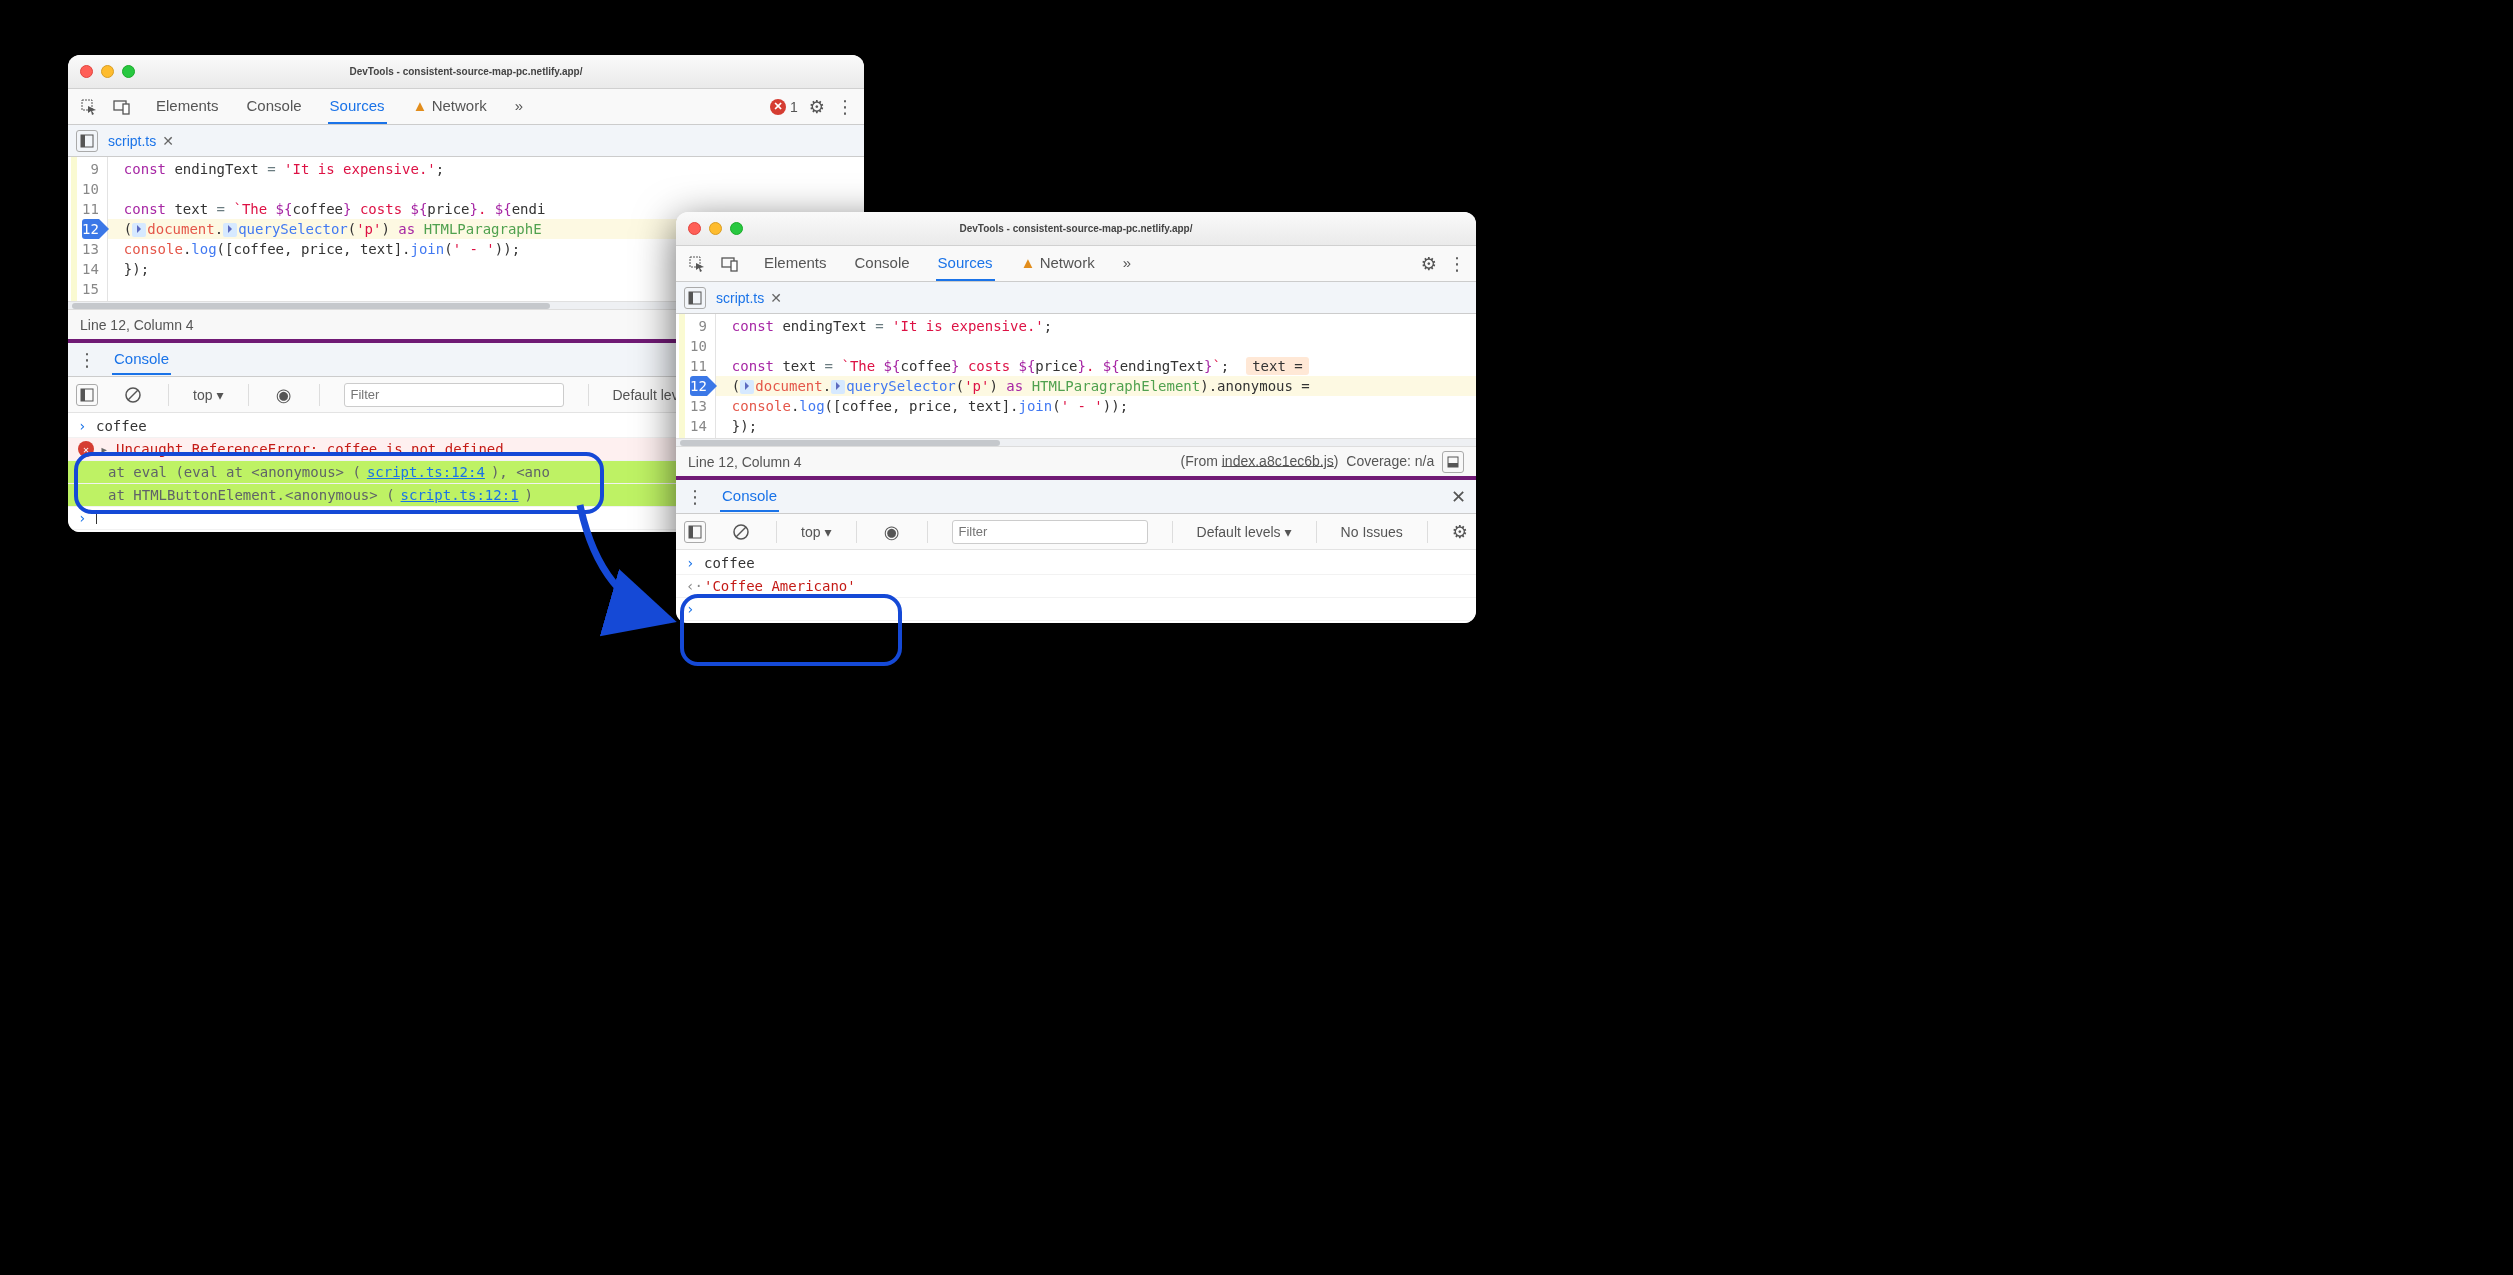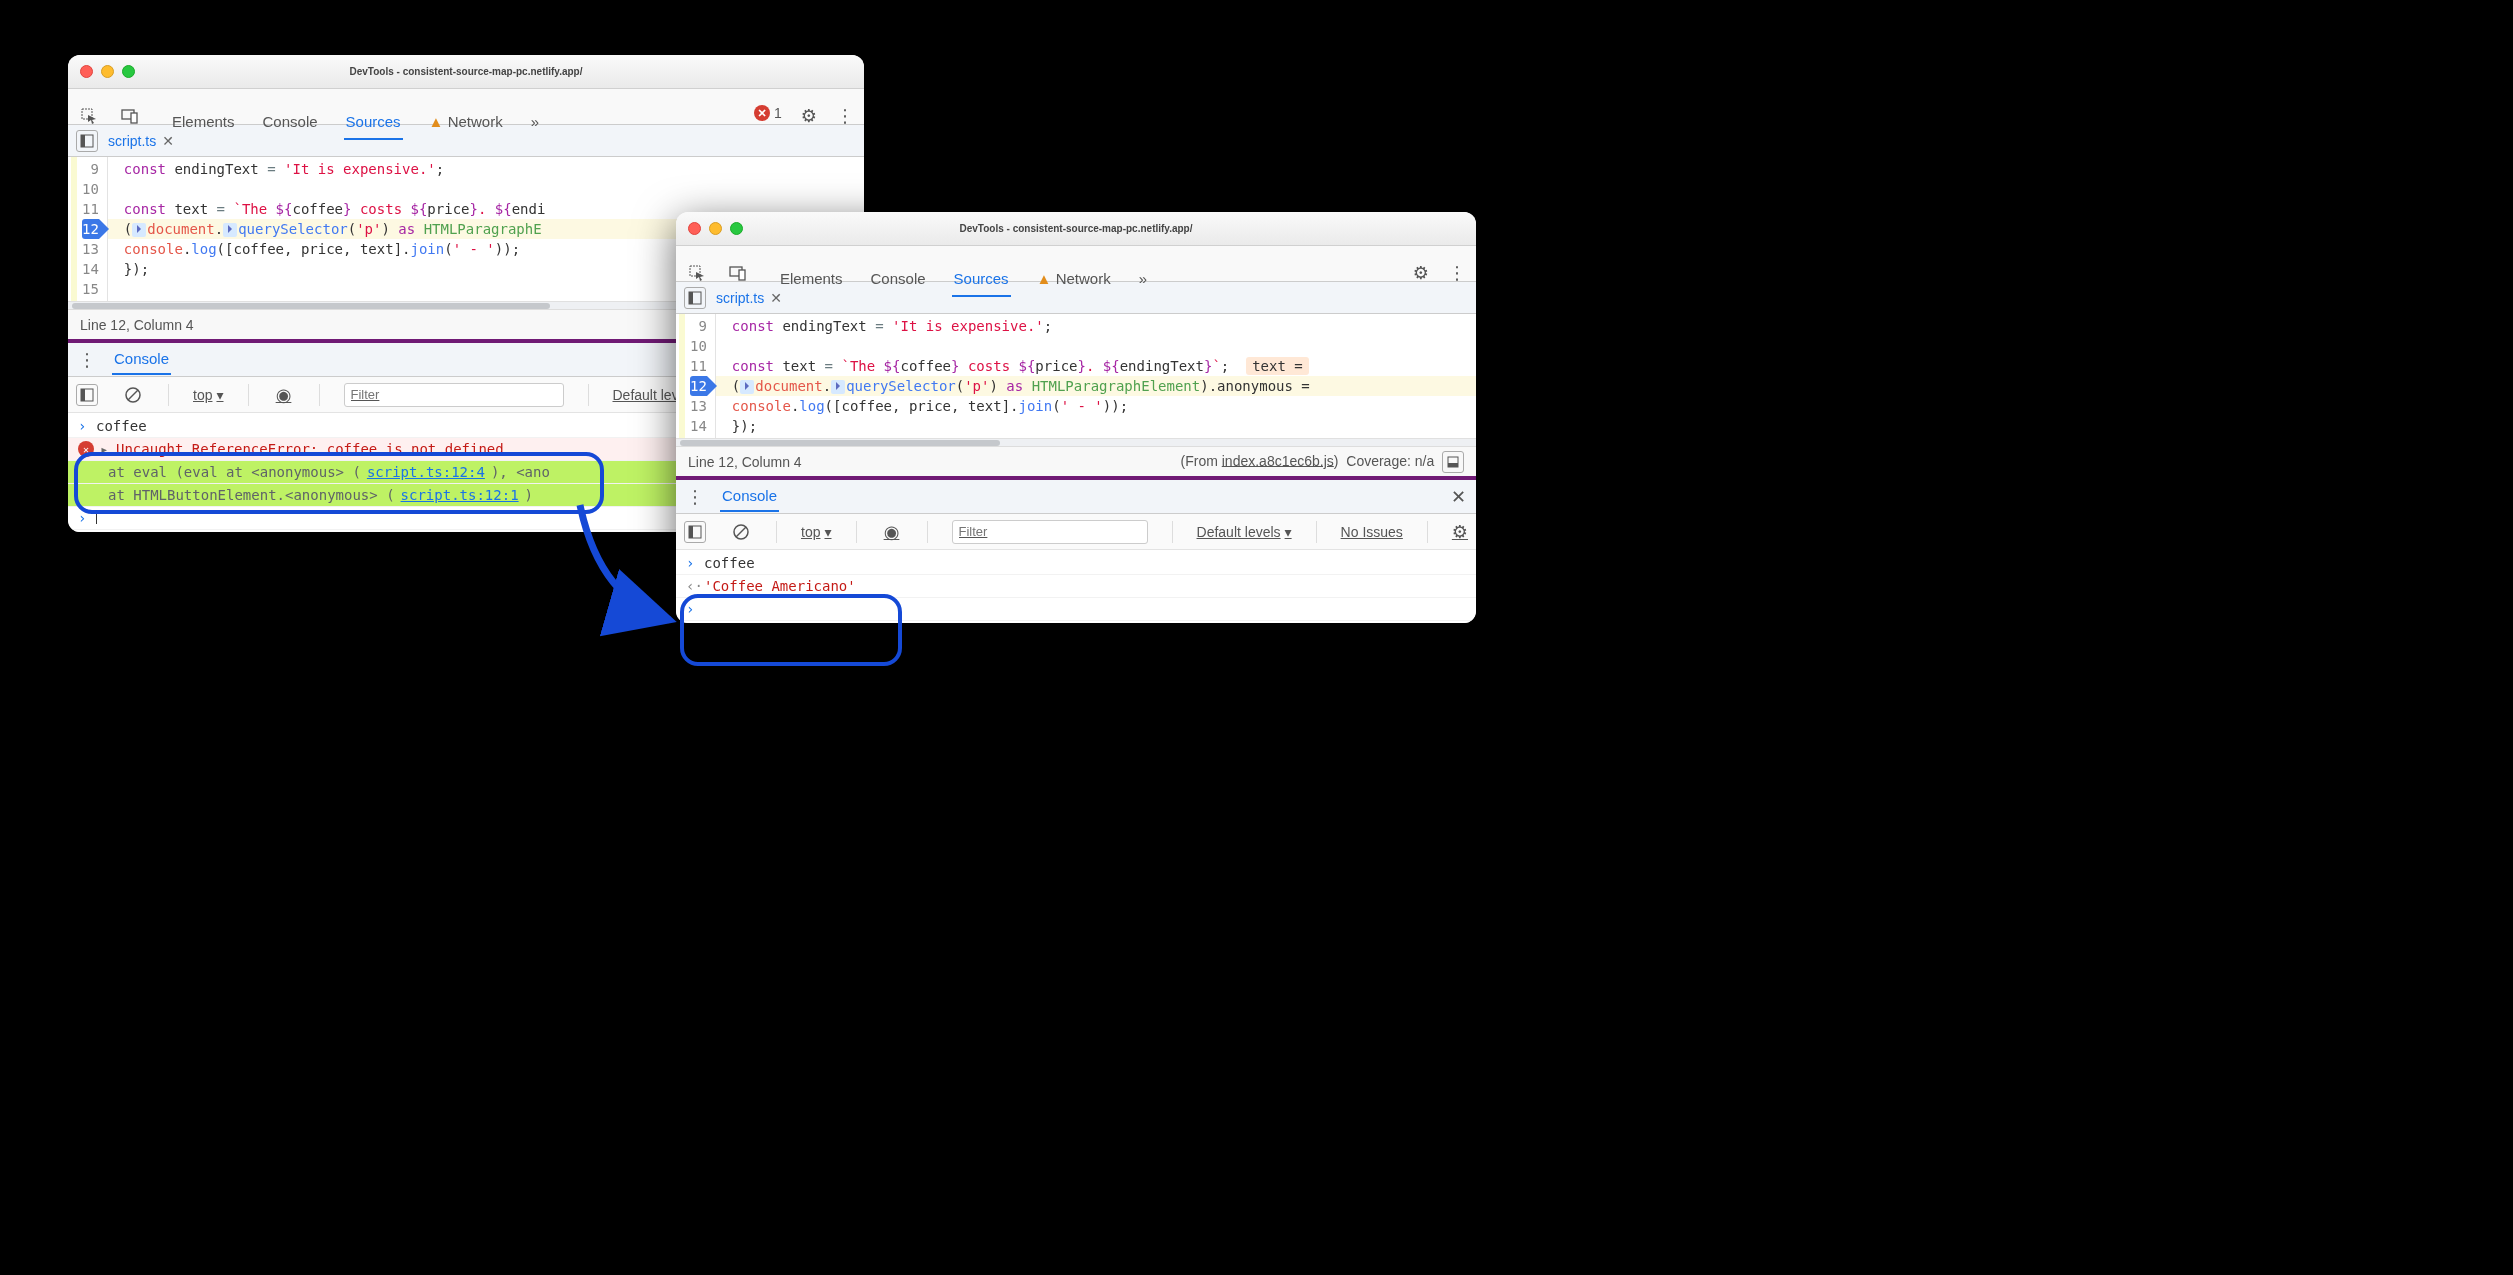--- a/index.html
+++ b/index.html
@@ -28,21 +28,21 @@
     position: relative;
   }
   .traffic { display: flex; gap: 8px; padding-left: 12px; }
   .dot { width: 13px; height: 13px; border-radius: 50%; }
   .dot.red { background: #ff5f57; border:1px solid #e0443e; }
   .dot.yellow { background: #febc2e; border:1px solid #d89d22; }
   .dot.green { background: #28c840; border:1px solid #1aab29; }
   .titlebar .title { position:absolute; left:0; right:0; text-align:center; font-weight:600; font-size:10px; color:#444; }
   .toolbar {
     height: 36px; background:#f9f9f9; border-bottom:1px solid #ccc;
-    display:flex; align-items:flex-start; padding:16px 10px; gap:19px;
+    display:flex; align-items:center; padding:8px 10px; gap:11px;
   }
   .tool-icon { width:22px; height:22px; display:flex; align-items:center; justify-content:center; color:#555; border-radius:3px; }
   .tabs { display:flex; gap:24px; margin-left:10px; flex:1; }
   .tab { font-size:15px; color:#555; padding:8px 2px; cursor:pointer; }
   .tab.active { color:#1a73e8; border-bottom:2px solid #1a73e8; }
   .tab .warn-tri { color:#e28d1c; }
   .err-count { display:flex; align-items:center; gap:4px; color:#555; }
   .err-badge { width:16px; height:16px; border-radius:50%; background:#d53d32; color:#fff; display:flex; align-items:center; justify-content:center; font-size:11px; font-weight:bold; }
   .gear, .kebab { color:#555; font-size:18px; cursor:pointer; }
   .file-tabbar {
@@ -75,21 +75,21 @@
   .scrollbar-h .thumb { position:absolute; left:4px; top:1px; height:6px; width:60%; background:#c5c8cc; border-radius:3px; }
   .statusbar {
     height:34px; background:#f8f8f8; border-top:1px solid #ddd; border-bottom:4px solid #701a75;
     display:flex; align-items:center; justify-content:space-between; padding:0 12px; color:#555; font-size:14px;
   }
   .statusbar a { color:#555; text-decoration:underline; }
   .drawer-header { height:34px; background:#f2f5f9; border-bottom:1px solid #ccc; display:flex; align-items:center; padding:0 10px; gap:16px; }
   .drawer-header .dtab { color:#1a73e8; border-bottom:2px solid #1a73e8; padding:6px 2px; font-size:15px; }
   .drawer-close { margin-left:auto; color:#555; font-size:18px; cursor:pointer; }
   .console-toolbar {
-    height:36px; background:#fafafa; border-bottom:1px solid #e3e3e3; display:flex; align-items:center; padding:0 8px; gap:24px; font-size:14px; color:#555;text-decoration:underline;
+    height:36px; background:#fafafa; border-bottom:1px solid #e3e3e3; display:flex; align-items:center; padding:0 8px; gap:24px; font-size:14px; color:#555;
   }
   .ct-sep { width:1px; height:22px; background:#ddd; }
   .ct-select { display:flex; align-items:center; gap:4px; cursor:pointer; }
   .filter-input { flex:1; max-width:220px; height:24px; border:1px solid #ccc; border-radius:3px; padding:0 6px; font-size:13px; color:#333; background:#fff; }
   .console-body { background:#fff; font-family:Menlo,Consolas,monospace; font-size:14px; padding:2px 0; }
   .console-row { display:flex; align-items:flex-start; padding:3px 10px; gap:6px; border-bottom:1px solid #f2f2f2; min-height:22px; }
   .console-row.error { background:#fef0f0; }
   .console-row.error-sub { background:#bef264; color:#5f6368; padding-left:40px; }
   .console-row .prompt { color:#1a73e8; width:12px; }
   .console-row .out { color:#888; width:12px; }

